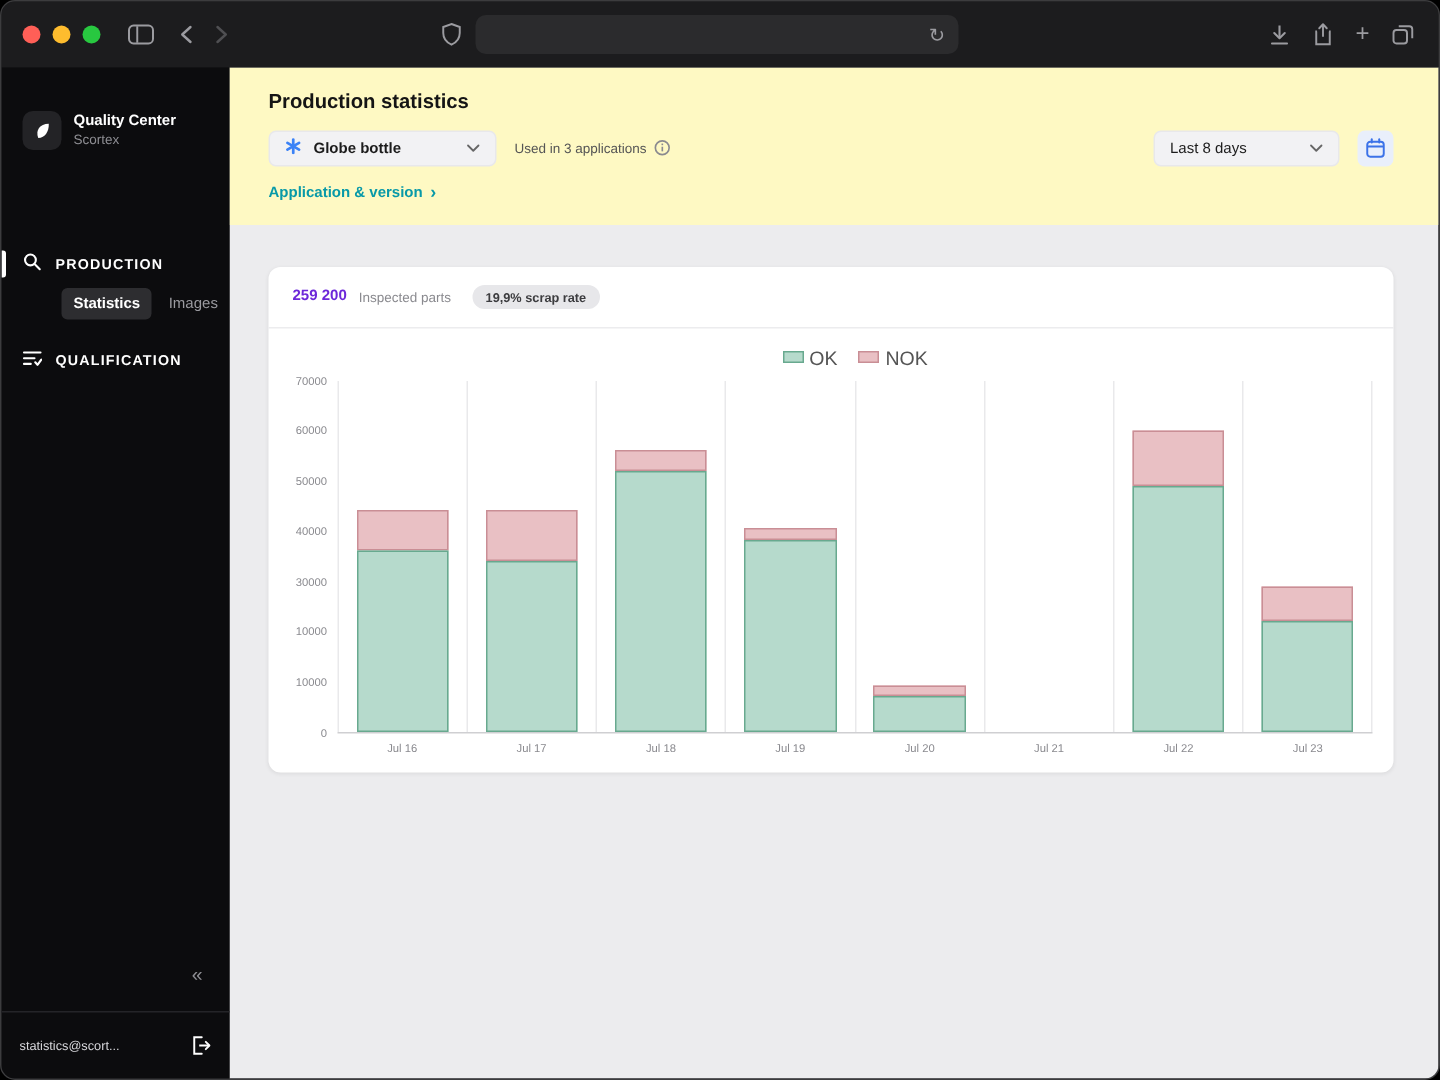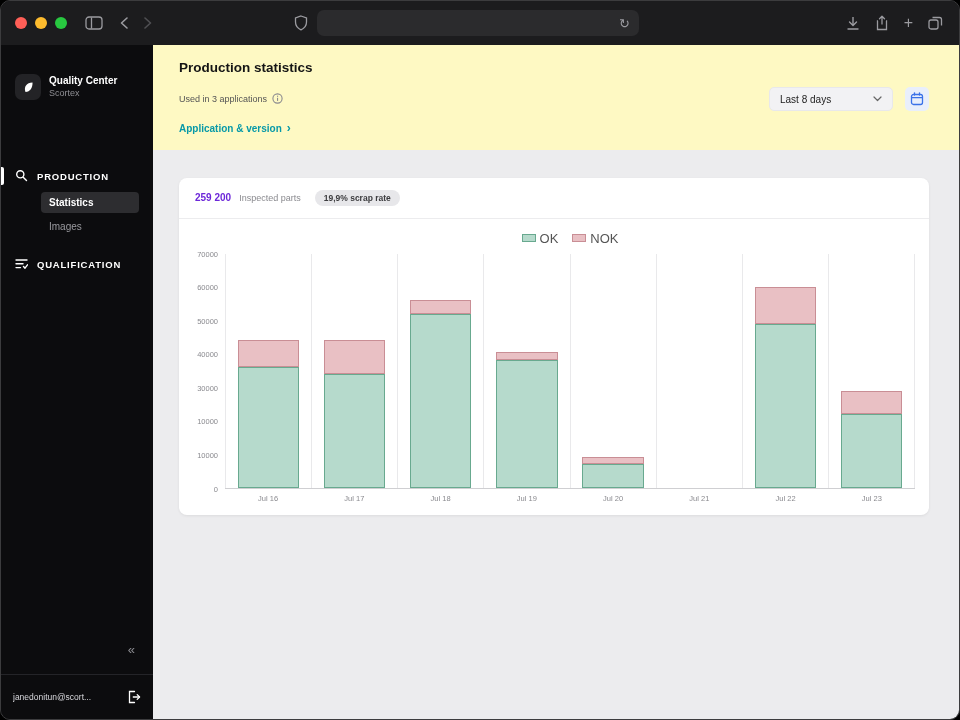--- a/index.html
+++ b/index.html
@@ -61,21 +61,21 @@
   .nav-section { position: relative; padding: 0 14px; }
   .nav-section + .nav-section { margin-top: 16px; }
   .section-indicator {
     position: absolute; left: 0; top: 2px; width: 3px; height: 18px;
     background: #fff; border-radius: 0 2px 2px 0;
   }
   .section-header {
     display: flex; align-items: center; gap: 9px; height: 22px;
     font-size: 9.5px; font-weight: bold; letter-spacing: .8px; color: #fff;
   }
-  .nav-items { margin: 5px 0 0 26px; display: flex; flex-direction: column; gap: 3px; }
+  .nav-items { margin: 5px 0 0 26px; display: flex; flex-direction: row; gap: 3px; }
   .nav-item { font-size: 10px; color: #9a9a9f; padding: 5px 8px; border-radius: 4px; cursor: default; }
   .nav-item.active { background: #2d2d30; color: #fff; font-weight: bold; }
   .collapse-btn {
     position: absolute; right: 18px; bottom: 62px;
     color: #8e8e93; font-size: 13px; background: none; border: none;
   }
   .sidebar-divider { position: absolute; left: 0; right: 0; bottom: 44px; height: 1px; background: #242428; }
   .account {
     position: absolute; left: 0; right: 0; bottom: 0; height: 44px;
     display: flex; align-items: center; justify-content: space-between; padding: 0 12px;
@@ -246,36 +246,53 @@
                 </svg>
             </span>
             <span>QUALIFICATION</span>
           </div>
         </div>
       </nav>
 
       <button class="collapse-btn">«</button>
       <div class="sidebar-divider"></div>
       <div class="account">
-        <span class="account-email">janedonitun@scort...</span>
+        <span class="account-email">statistics@scort...</span>
         <button class="logout-btn">
           <svg width="14" height="14" viewBox="0 0 14 14">
               <path d="M7.5 1.5 H2.5 V12.5 H7.5" fill="none" stroke="#fff" stroke-width="1.3" stroke-linecap="round"></path>
               <line x1="5.8" y1="7" x2="12.5" y2="7" stroke="#fff" stroke-width="1.3"></line>
               <polyline points="10.2,4.6 12.6,7 10.2,9.4" fill="none" stroke="#fff" stroke-width="1.3" stroke-linecap="round" stroke-linejoin="round"></polyline>
             </svg>
         </button>
       </div>
     </aside>
 
     <main class="main">
       <div class="main-header">
         <div class="page-title">Production statistics</div>
 
         <div class="filter-row">
+          <button class="pill product-pill">
+            <span>
+              <svg width="11" height="11" viewBox="0 0 11 11">
+                  <g stroke="#3b82f6" stroke-width="1.8" stroke-linecap="round">
+                    <line x1="5.5" y1="1" x2="5.5" y2="10"></line>
+                    <line x1="1.6" y1="3.25" x2="9.4" y2="7.75"></line>
+                    <line x1="9.4" y1="3.25" x2="1.6" y2="7.75"></line>
+                  </g>
+                </svg>
+            </span>
+            <span>Globe bottle</span>
+            <span class="chev">
+              <svg width="9" height="6" viewBox="0 0 9 6">
+                  <polyline points="1,1 4.5,4.5 8,1" fill="none" stroke="#666" stroke-width="1.2" stroke-linecap="round" stroke-linejoin="round"></polyline>
+                </svg>
+            </span>
+          </button>
 
           <span class="used-in">
             <span>Used in 3 applications</span>
             <span>
               <svg width="11" height="11" viewBox="0 0 11 11">
                   <circle cx="5.5" cy="5.5" r="4.6" fill="none" stroke="#8a8a8f" stroke-width="1.1"></circle>
                   <rect x="5" y="4.8" width="1.1" height="3.1" fill="#8a8a8f"></rect>
                   <rect x="5" y="2.7" width="1.1" height="1.1" fill="#8a8a8f"></rect>
                 </svg>
             </span>

